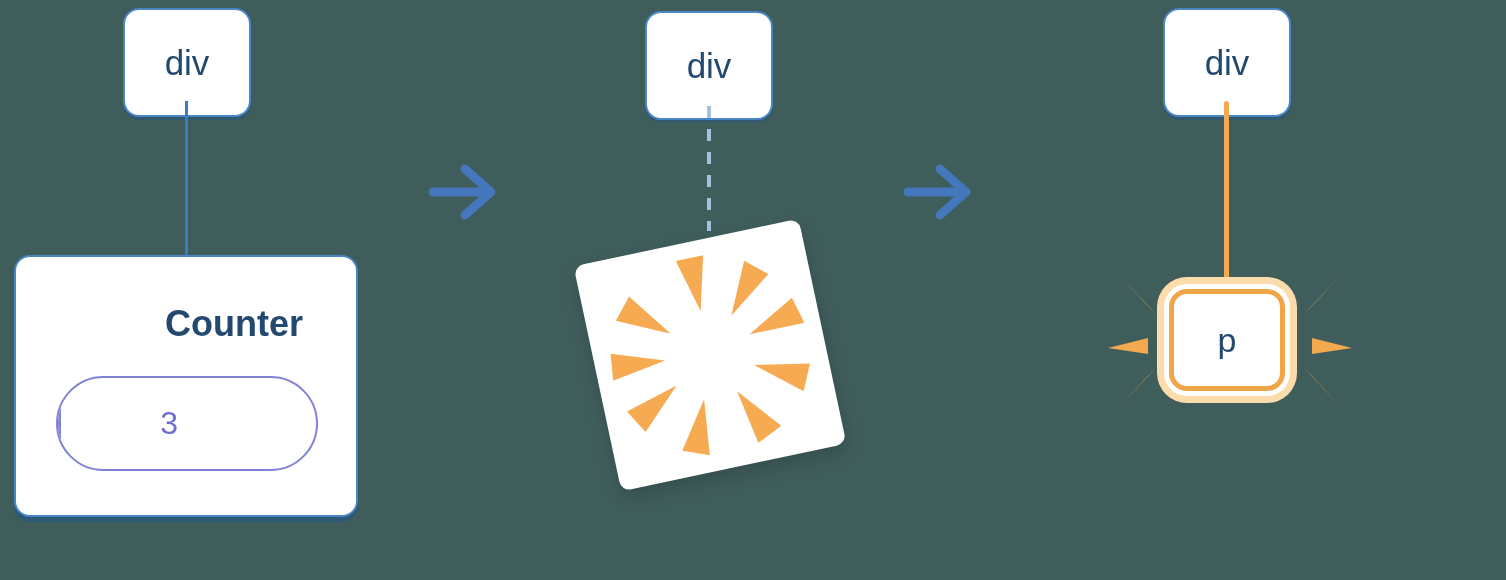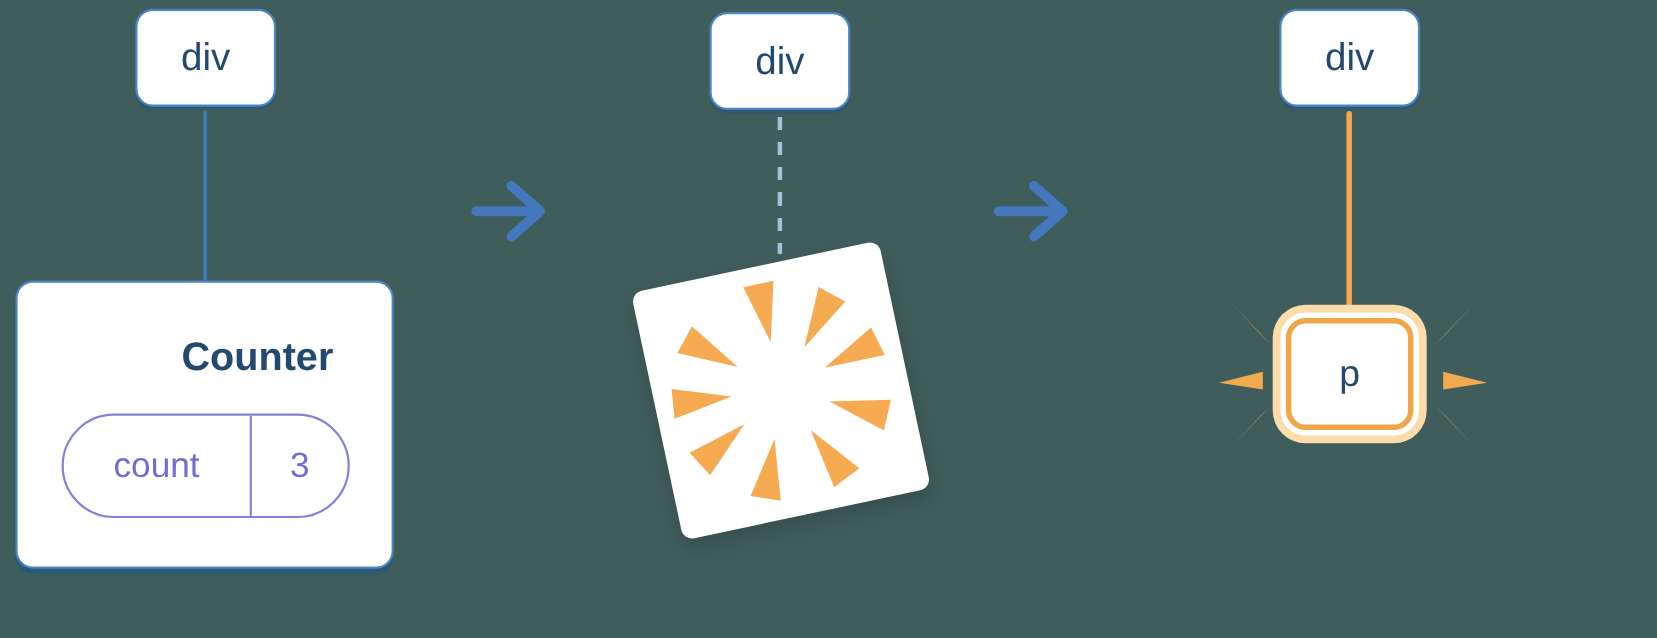--- a/index.html
+++ b/index.html
@@ -15,21 +15,21 @@
     font-family: "Liberation Sans", sans-serif;
   }
   .stage {
     position: absolute;
     inset: 0;
   }
   
   .node-box {
     position: absolute;
     width: 128px;
-    height: 89px;
+    height: 109px;
     background: #ffffff;
     border: 2px solid #4a86c5;
     border-radius: 16px;
     box-sizing: border-box;
     display: flex;
     align-items: center;
     justify-content: center;
     box-shadow: 0 3px 0 rgba(34, 84, 134, 0.45);
   }
   .node-label {
@@ -174,21 +174,20 @@
 
   <div class="node-box" style="left:123px; top:8px;">
     <span class="node-label">div</span>
   </div>
 
   <div class="connector-solid-blue" style="left:185px; top:101px; height:155px;"></div>
 
   <div class="component-card">
     <div class="component-title">Counter</div>
     <div class="state-pill">
-      <div class="state-key">count</div>
       <div class="state-divider"></div>
       <div class="state-value">3</div>
     </div>
   </div>
 
   <svg class="step-arrow" style="left:425px; top:157px;" viewBox="0 0 80 70">
     <path d="M8 35 H60 M40 12 L66 35 L40 58" fill="none" stroke="#4577bd" stroke-width="9" stroke-linecap="round" stroke-linejoin="round"></path>
   </svg>
 
   <div class="node-box" style="left:645px; top:11px;">

